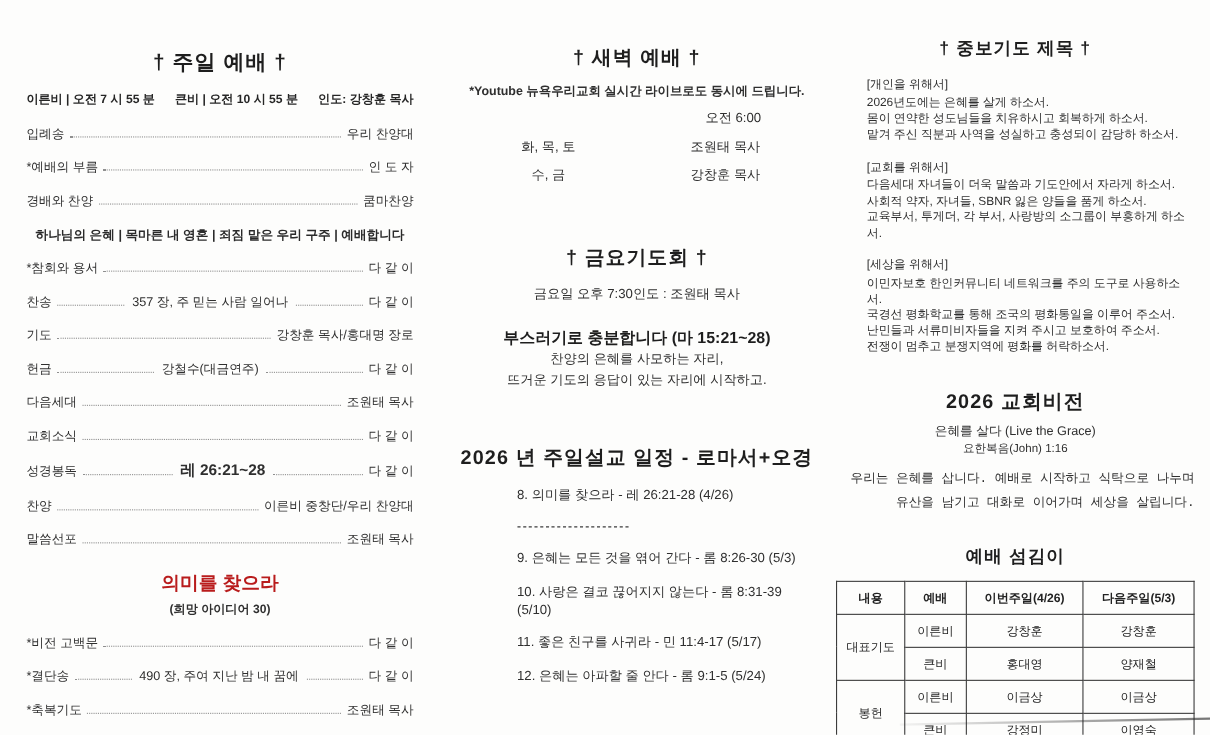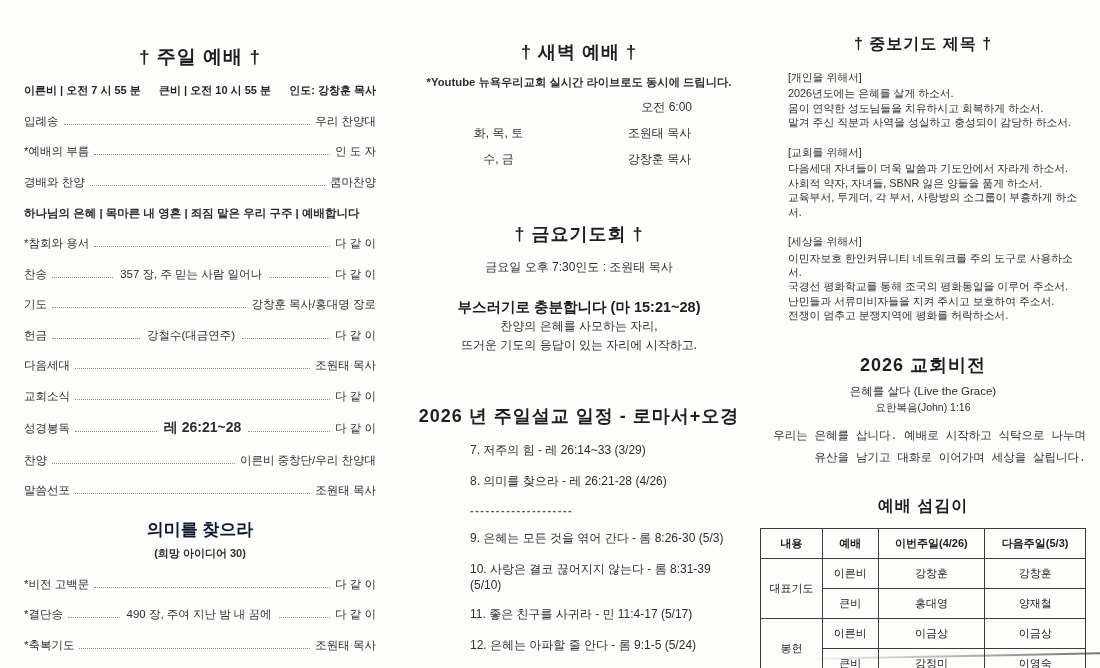--- a/index.html
+++ b/index.html
@@ -20,23 +20,23 @@
   .t16 { font-size:16px; }
 
   
   .meta { display:flex; justify-content:space-between; font-size:11px; font-weight:bold; margin-top:13px; color:#262626; }
   .row { display:flex; align-items:baseline; font-size:11.5px; margin-top:15.5px; white-space:nowrap; }
   .row .lbl { flex:0 0 auto; }
   .row .rgt { flex:0 0 auto; }
   .row .mid { flex:0 0 auto; padding:0 2px; }
   .row .mid.strong { font-weight:bold; font-size:14px; }
   .dots { flex:1 1 auto; margin:0 5px; border-bottom:1.6px dotted #8f8f8f; height:0.68em; min-width:12px; }
-  .note { font-size:11.5px; font-weight:bold; margin-top:16px; color:#2a2a2a; }
-
-  .sermon-h { text-align:center; font-size:17px; font-weight:bold; margin-top:20px; color:#0f172a; }
+  .note { text-align:center; font-size:11.5px; font-weight:bold; margin-top:16px; color:#2a2a2a; }
+
+  .sermon-h { text-align:center; font-size:17px; font-weight:bold; margin-top:20px; color:#b91c1c; }
   .sermon-sub { text-align:center; font-size:11px; font-weight:bold; margin-top:5px; }
 
   
   .dawn-note { text-align:center; font-size:11.3px; font-weight:bold; margin-top:11px; }
   .dawn-time { text-align:right; padding-right:48px; font-size:12px; margin-top:9px; }
   .dawn-row { display:grid; grid-template-columns:1fr 1fr; font-size:12px; margin-top:9px; }
   .dawn-row .days   { text-align:center; }
   .dawn-row .pastor { text-align:center; }
 
   
@@ -207,21 +207,20 @@
       <div class="fp-msg">부스러기로 충분합니다  (마 15:21~28)</div>
       <div class="fp-invite">
         <div>찬양의 은혜를 사모하는 자리,</div>
         <div>뜨거운 기도의 응답이 있는 자리에 시작하고.</div>
       </div>
     </div>
 
     <div class="ss">
       <div class="sec-title t18">2026 년 주일설교 일정  -  로마서+오경</div>
       <div class="ss-list">
-        <div class="ss-item">7. 저주의 힘 - 레 26:14~33 (3/29)</div>
         <div class="ss-item">8. 의미를 찾으라 - 레 26:21-28 (4/26)</div>
         <div class="ss-sep">--------------------</div>
         <div class="ss-item">9. 은혜는 모든 것을 엮어 간다 - 롬 8:26-30 (5/3)</div>
         <div class="ss-item">10. 사랑은 결코 끊어지지 않는다 - 롬 8:31-39 (5/10)</div>
         <div class="ss-item">11. 좋은 친구를 사귀라 - 민 11:4-17 (5/17)</div>
         <div class="ss-item">12. 은혜는 아파할 줄 안다 - 롬 9:1-5 (5/24)</div>
       </div>
     </div>
   </div>
 

